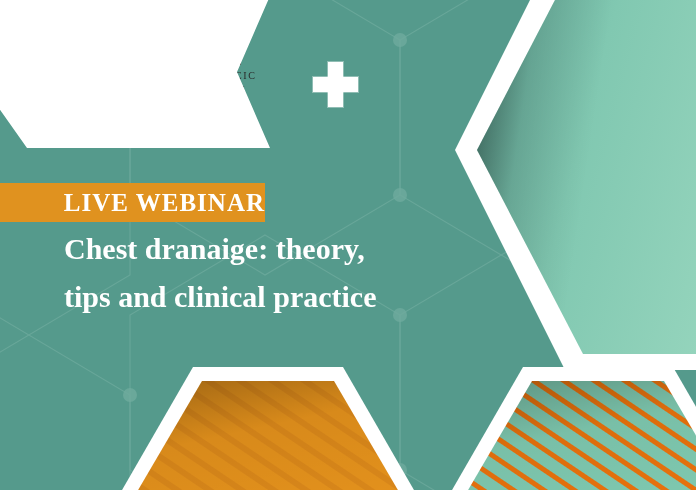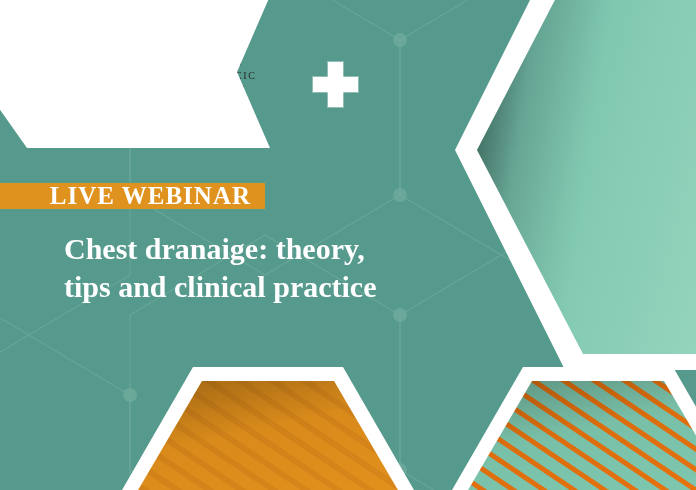--- a/index.html
+++ b/index.html
@@ -128,28 +128,28 @@
   }
   .cross .bar-h { left: 0; top: 15px; width: 45px; height: 15px; }
   .cross .bar-v { left: 15px; top: 0; width: 15px; height: 45px; }
 
   
   .ribbon {
     position: absolute;
     left: 0;
     top: 183px;
     width: 265px;
-    height: 26px;
+    height: 39px;
     background: #e0921f;
     z-index: 7;
     display: flex;
     align-items: center;
     justify-content: flex-end;
     box-sizing: border-box;
-    padding-right: 14px;
+    padding-right: 0;
   }
   .ribbon-text {
     font-family: "Liberation Serif", serif;
     font-weight: bold;
     font-size: 25px;
     letter-spacing: 1px;
     color: #ffffff;
     white-space: nowrap;
   }
 
@@ -159,21 +159,21 @@
     left: 64px;
     top: 230px;
     width: 420px;
     z-index: 7;
     font-family: "Liberation Serif", serif;
     font-weight: bold;
     font-size: 30px;
     line-height: 1.25;
     color: #ffffff;
   }
-  .headline .l2 { display: block; }
+  .headline .l2 { display: block; margin-top: 10px; }
 </style>
 </head>
 <body>
 
 <div id="poster">
 
   <svg class="hex-net" viewBox="0 0 696 490" width="696" height="490">
     <g stroke="#6fab9e" stroke-width="1.1" fill="none" opacity="0.75">
       <path d="M265 -40 L400 40 L400 195 L265 275 L130 195 L130 40 Z"></path>
       <path d="M535 -40 L670 40 L670 195 L535 275 L400 195 L400 40 Z"></path>

